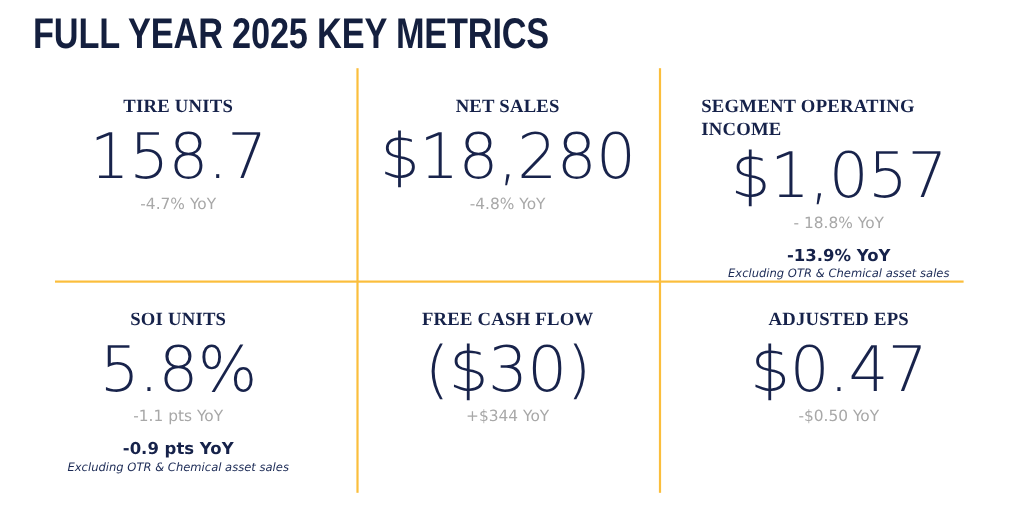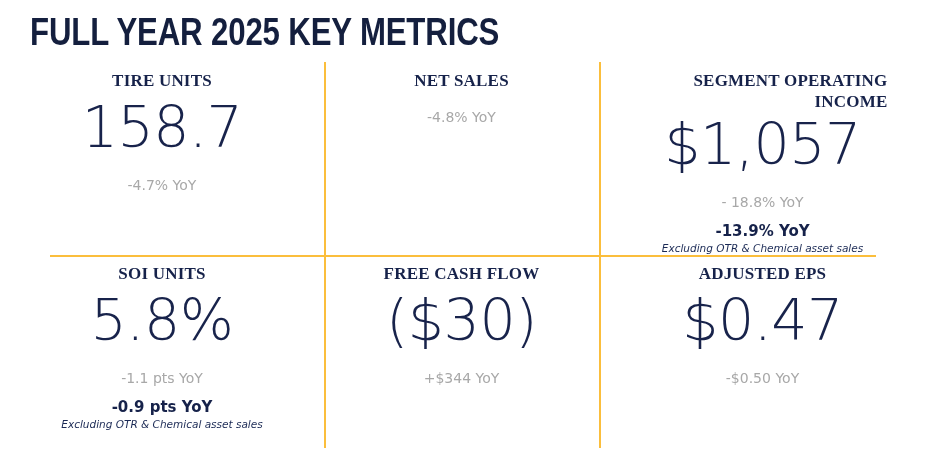--- a/index.html
+++ b/index.html
@@ -71,23 +71,23 @@
     flex-direction: column;
     align-items: center;
   }
 
   .metric-label {
     font-family: "Liberation Serif", serif;
     font-weight: bold;
     font-size: 17px;
     line-height: 21px;
     color: #16224a;
-    text-align: right;
+    text-align: left;
     letter-spacing: 0.2px;
-    margin-top: 8px;
+    margin-top: 24px;
     max-width: 250px;
   }
   .metric-value {
     font-family: "DejaVu Sans", sans-serif;
     font-weight: 300;
     font-size: 57px;
     line-height: 64px;
     color: #18234b;
     text-align: right;
     letter-spacing: -0.5px;
@@ -96,21 +96,21 @@
   .cell.two-line-label .metric-value {
     margin-top: 0px;
   }
   .metric-yoy {
     font-family: "DejaVu Sans", sans-serif;
     font-weight: 400;
     font-size: 14px;
     line-height: 18px;
     color: #a8a8a8;
     text-align: center;
-    margin-top: 17px;
+    margin-top: 2px;
   }
   .metric-note {
     margin-top: 11px;
     text-align: center;
   }
   .metric-note-value {
     display: block;
     font-family: "DejaVu Sans", sans-serif;
     font-weight: bold;
     font-size: 15px;
@@ -143,20 +143,21 @@
 
     <div class="cell">
       <div class="metric-label">TIRE UNITS</div>
       <div class="metric-value">158.7</div>
       <div class="metric-yoy">-4.7% YoY</div>
 
     </div>
 
     <div class="cell">
       <div class="metric-label">NET SALES</div>
+      <div class="metric-value">$18,280</div>
       <div class="metric-yoy">-4.8% YoY</div>
 
     </div>
 
     <div class="cell two-line-label">
       <div class="metric-label">SEGMENT OPERATING INCOME</div>
       <div class="metric-value">$1,057</div>
       <div class="metric-yoy">- 18.8% YoY</div>
       <div class="metric-note">
         <span class="metric-note-value">-13.9% YoY</span>

